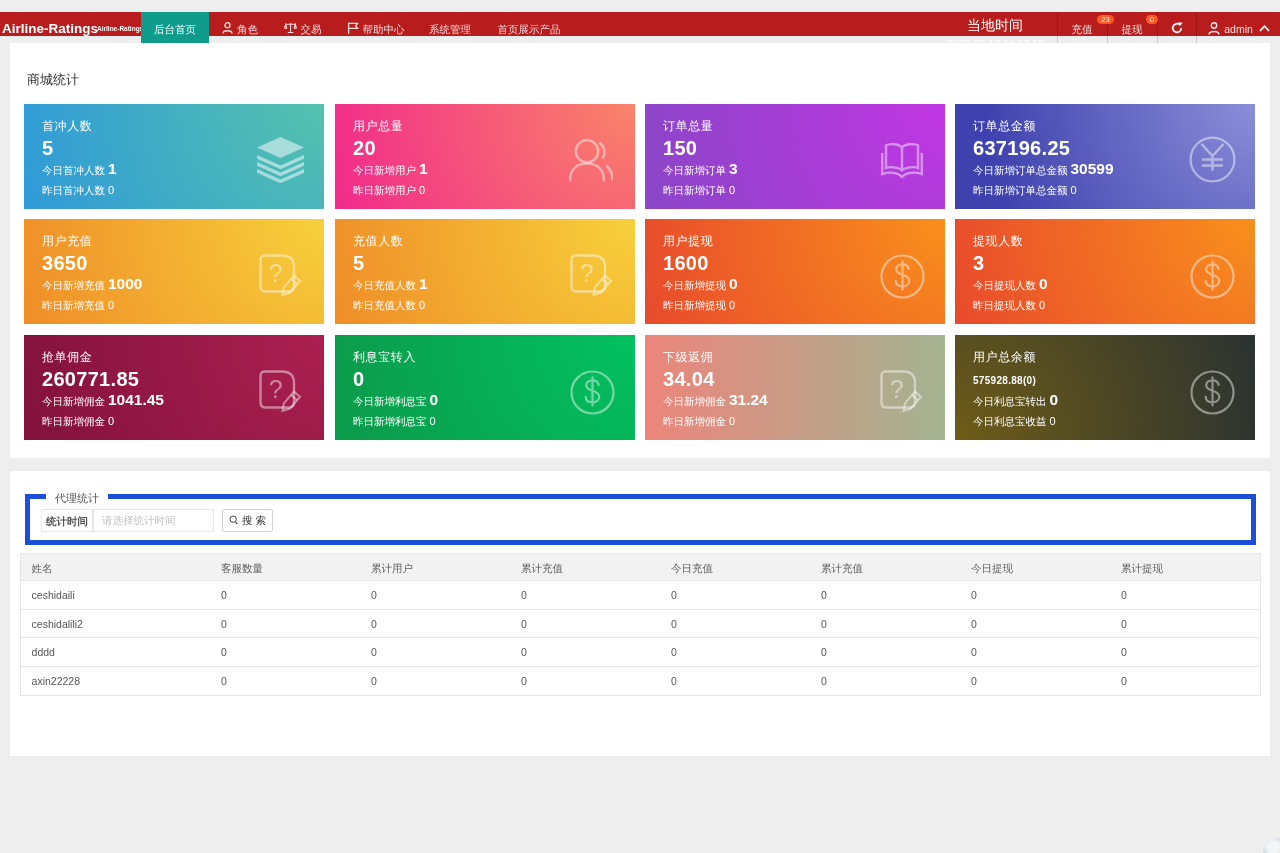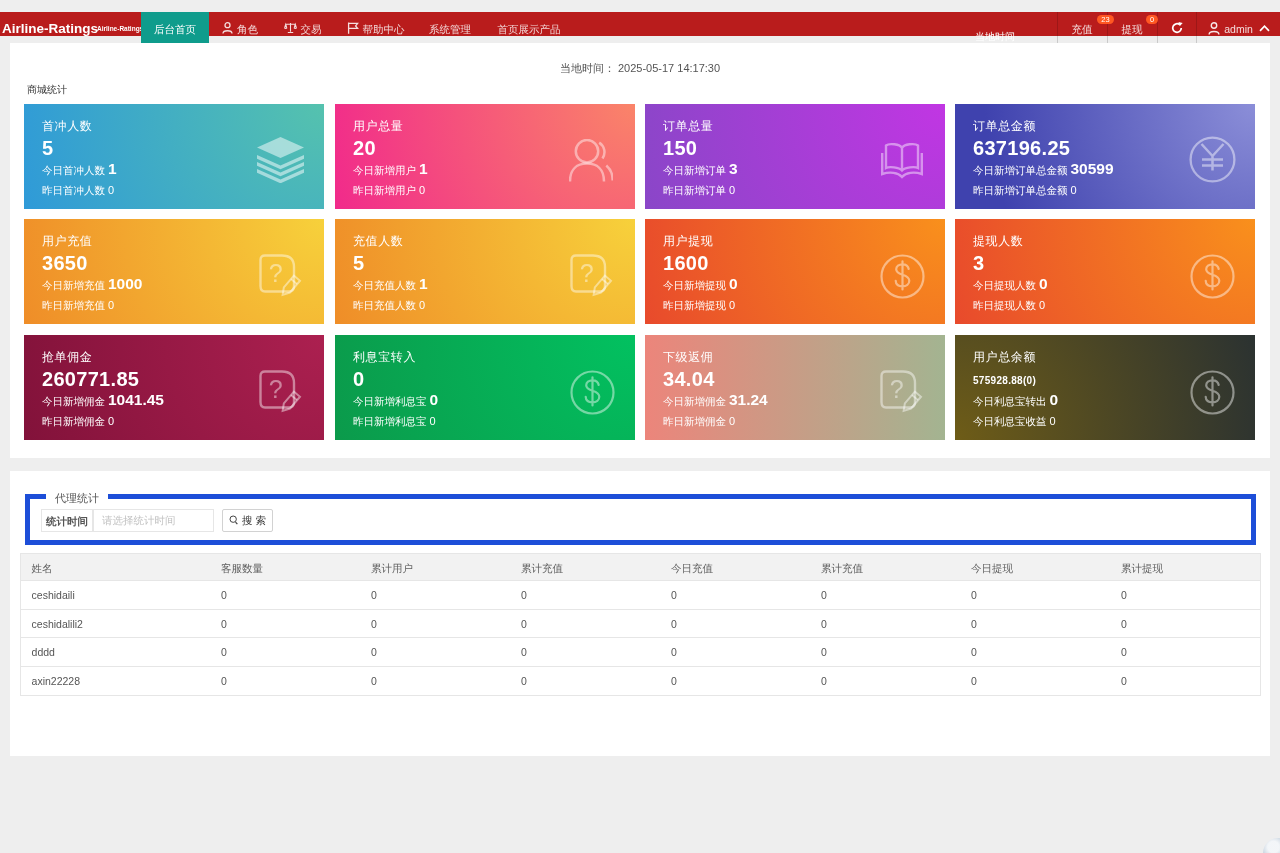--- a/index.html
+++ b/index.html
@@ -8,28 +8,28 @@
 
 #nav{position:absolute;left:0;top:12px;width:1280px;height:24px;background:#b91c1c;color:#fff}
 #logo{position:absolute;left:2px;top:9px;font-size:13.5px;font-weight:bold;color:#fff;letter-spacing:0px}
 #logosup{position:absolute;left:97px;top:12.5px;font-size:6.5px;font-weight:bold;color:#fff}
 .navitem{position:absolute;top:0;height:35px;line-height:35px;font-size:10.5px;color:rgba(255,255,255,.82);text-align:center}
 #tab1{left:141px;width:68px;background:#0f9c8c;color:#fff}
 .nico{display:inline-block;vertical-align:-1px;margin-right:4px}
 
 .rsep{position:absolute;top:0;height:35px;width:1px;background:rgba(0,0,0,.15)}
 #timebox{position:absolute;left:929px;top:0;width:132px;text-align:center;color:#fff}
-#timebox .t1{font-size:10px;margin-top:18px}
+#timebox .t1{font-size:14px;margin-top:5px}
 #timebox .t2{font-size:11px;letter-spacing:-0.3px;margin-top:3px}
 .rlink{position:absolute;top:0;height:35px;line-height:35px;text-align:center;font-size:10.5px;color:rgba(255,255,255,.85)}
 .badge{position:absolute;background:#ff5722;color:#fff;font-size:7.5px;line-height:9px;height:9px;border-radius:5px;text-align:center}
 
 #p1{position:absolute;left:10px;top:43px;width:1260px;height:415px;background:#fff}
 #ptime{position:absolute;left:0;top:18px;width:1260px;text-align:center;font-size:11px;color:#555}
-#stitle{position:absolute;left:17px;top:40px;font-size:10px;color:#333}
+#stitle{position:absolute;left:17px;top:28px;font-size:13px;color:#333}
 
 .card{position:absolute;width:300px;height:104.5px;color:#fff}
 .card .ct{position:absolute;left:18px;top:14px;font-size:12px;letter-spacing:0.6px}
 .card .cn{position:absolute;left:18px;top:33px;font-size:20px;font-weight:bold;letter-spacing:0.3px}
 .card .l3{position:absolute;left:18px;top:56px;font-size:10.5px}
 .card .l3 b{font-size:15.5px;font-weight:bold}
 .card .l4{position:absolute;left:18px;top:79.5px;font-size:10.5px}
 .card .l4 span{font-size:11px}
 .card svg{position:absolute}
 .cicon{right:17px;top:33px}
@@ -96,21 +96,20 @@
         <circle cx="5.5" cy="3.2" r="2.5" fill="none" stroke="rgba(255,255,255,.9)" stroke-width="1.3"></circle>
         <path d="M1,11.5 C1,7.8 10,7.8 10,11.5" fill="none" stroke="rgba(255,255,255,.9)" stroke-width="1.3"></path>
       </svg>admin&nbsp;&nbsp;<svg width="11" height="7" viewBox="0 0 11 7" style="vertical-align:1px">
         <path d="M1,5.8 L5.5,1.2 L10,5.8" fill="none" stroke="#fff" stroke-width="1.7"></path>
       </svg></div>
   <div class="badge" style="left:1097px;top:3px;width:17px">23</div>
   <div class="badge" style="left:1146px;top:3px;width:12px">0</div>
 </div>
 
 <div id="p1">
-  <div id="ptime">当地时间：  2025-05-17 14:17:30</div>
   <div id="stitle">商城统计</div>
 </div>
 
 <div class="card g1" style="left:24px;top:104px">
   <div class="ct">首冲人数</div>
     <div class="cn">5</div>
   <div class="l3">今日首冲人数 <b>1</b></div>
     <div class="l4">昨日首冲人数 <span>0</span></div>
     <svg class="cicon" style="right:20px;top:33px" width="47" height="46" viewBox="0 0 47 46">
 <polygon points="23.5,0 47,10.5 23.5,21 0,10.5" fill="rgba(255,255,255,.5)"></polygon>

